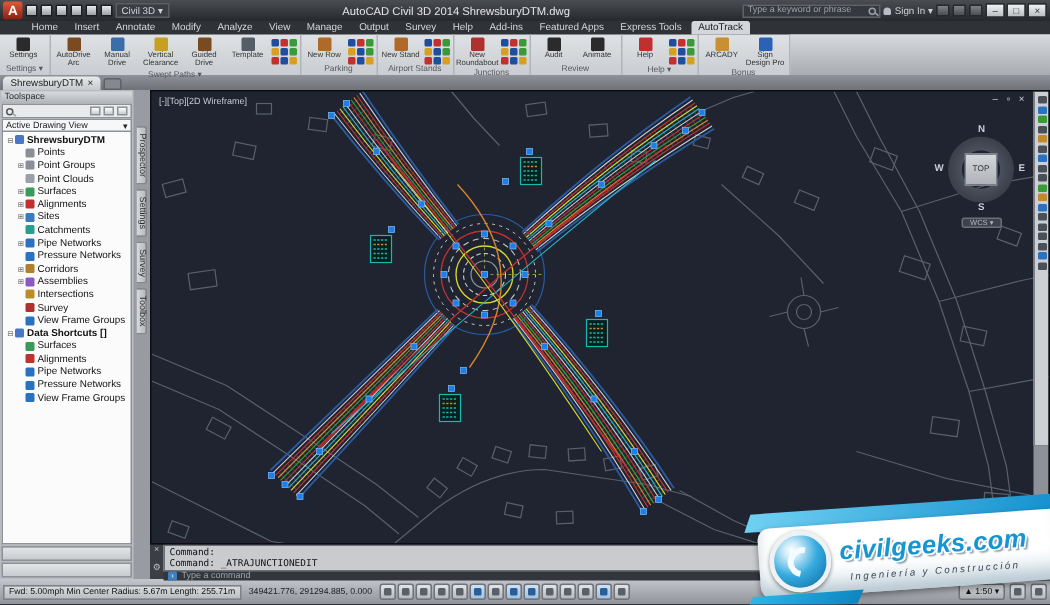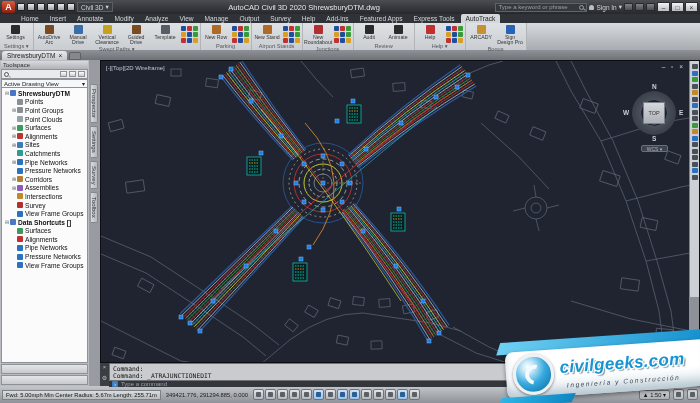--- a/index.html
+++ b/index.html
@@ -163,21 +163,21 @@
     <div class="qat-icon"></div>
     <div class="qat-icon"></div>
     <div class="qat-icon"></div>
     <div class="qat-icon"></div>
     <div class="qat-icon"></div>
     <div class="qat-icon"></div>
     <div id="workspace-select">
       <span>Civil 3D</span>
       <span>▾</span>
     </div>
-    <div id="title-text">AutoCAD Civil 3D 2020   ShrewsburyDTM.dwg</div>
+    <div id="title-text">AutoCAD Civil 3D 2014   ShrewsburyDTM.dwg</div>
     <div id="search-box">
       <span>Type a keyword or phrase</span>
       <span style="flex:1"></span>
         <span class="mag"></span>
     </div>
     <div id="signin">
       <span class="person"></span>
       <span>Sign In</span>
       <span>▾</span>
     </div>

